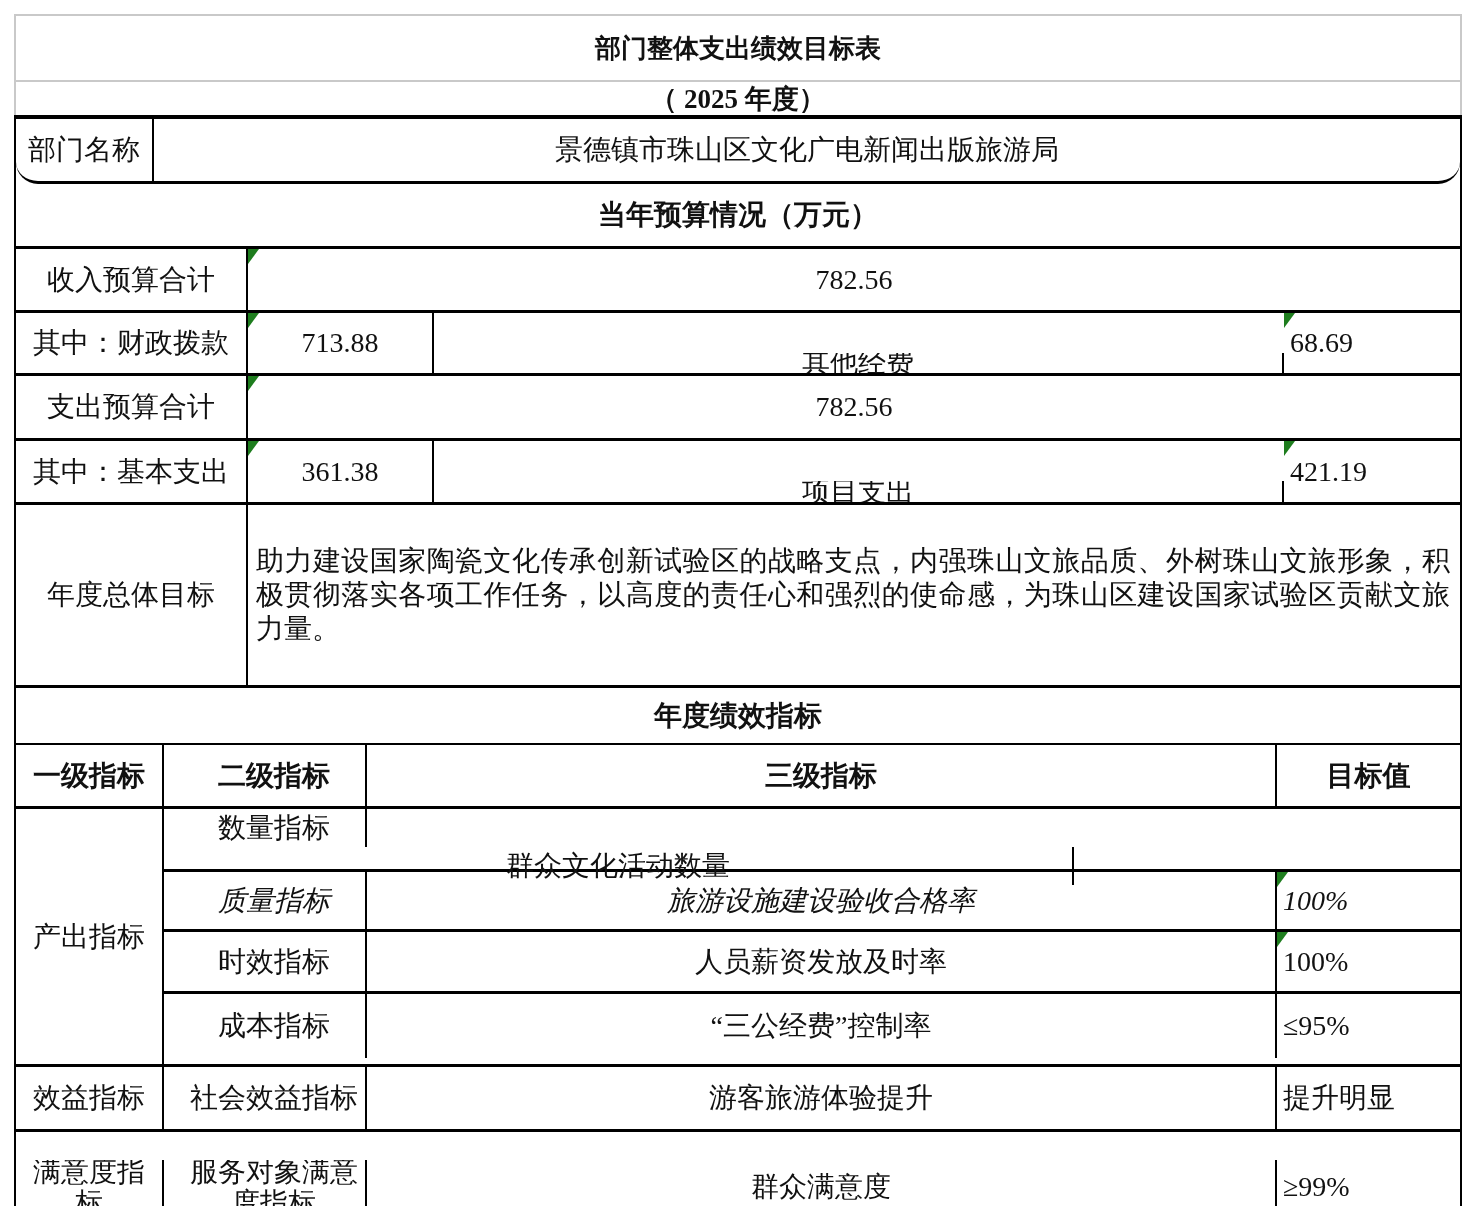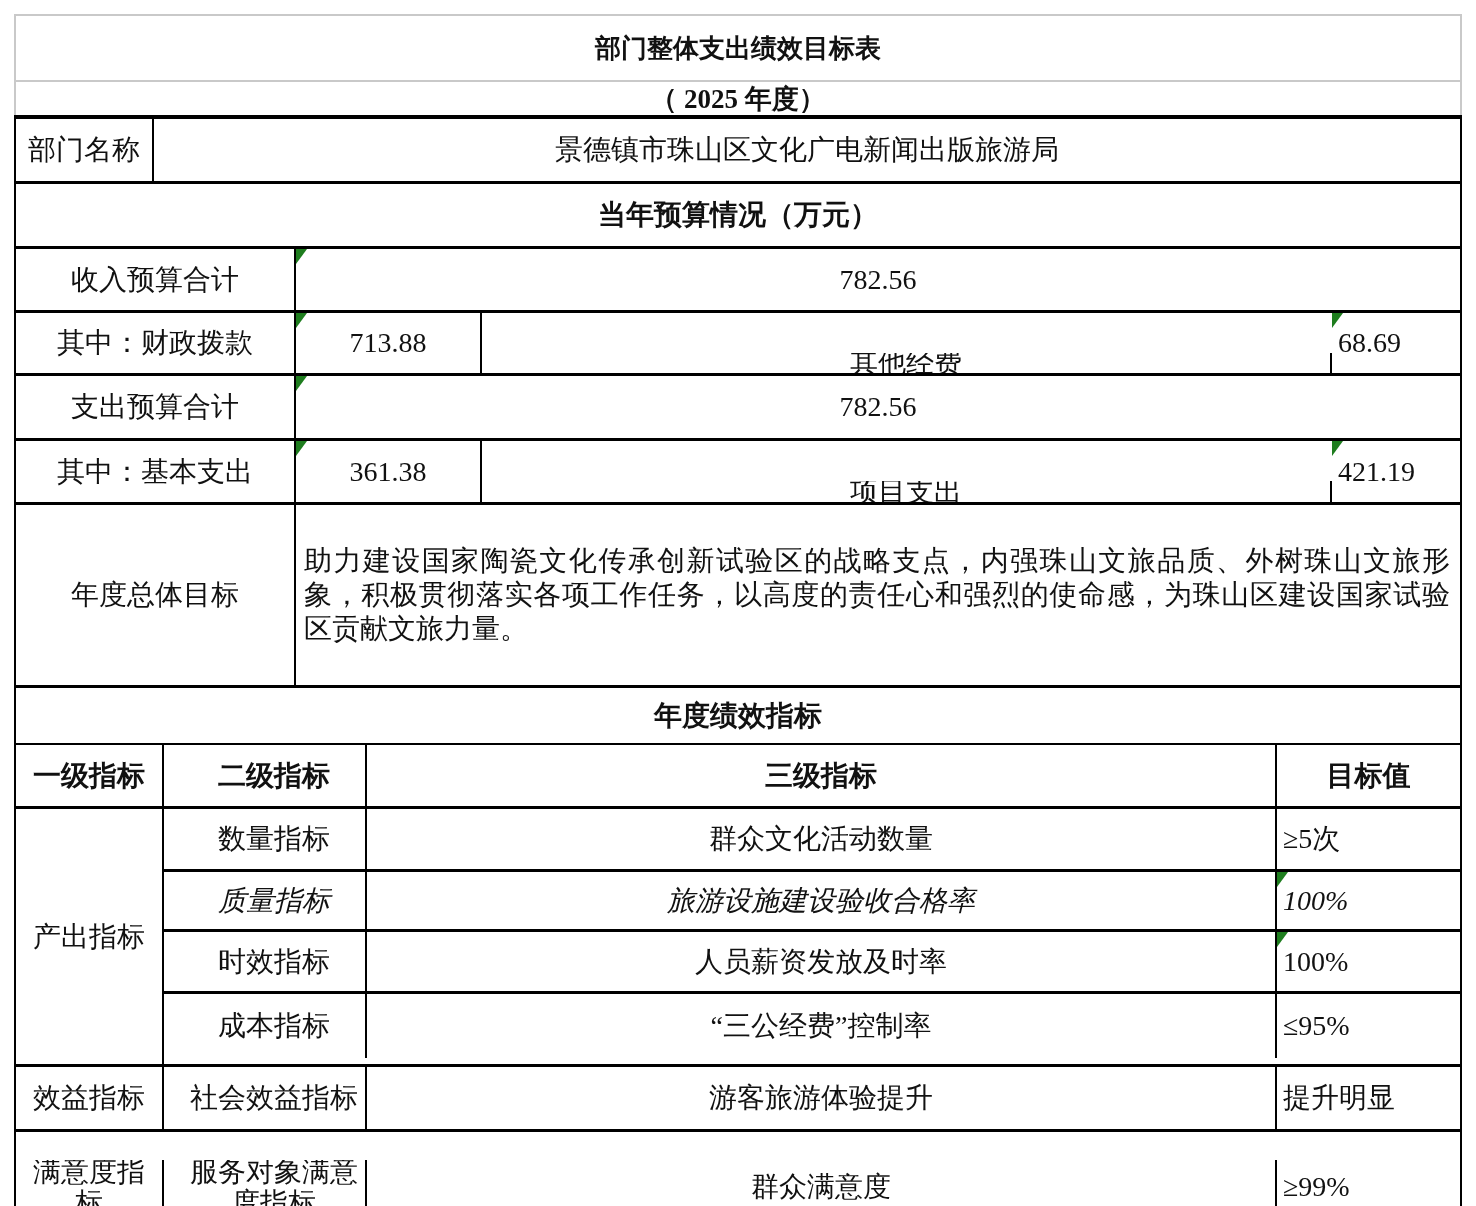--- a/index.html
+++ b/index.html
@@ -26,46 +26,46 @@
   .trow.last { border-bottom:none; }
   .cell { display:flex; align-items:center; justify-content:center;
           position:relative; text-align:center; overflow:hidden; flex-shrink:0; }
   .cell.rb { border-right:2px solid #000; }
   .cell.grow { flex:1 1 auto; }
   .cell.left { justify-content:flex-start; text-align:left; padding-left:6px; }
   .bold { font-weight:bold; }
 
   
   .w-dept   { width:138px; }
-  .w-blabel { width:280px; }
+  .w-blabel { width:232px; }
   .w-bval   { width:186px; }
   .w-bmid   { width:850px;margin-top:40px; }
   .w-i1     { width:148px; }
   .w-i2     { width:203px;padding-left:19px; }
   .w-i3     { width:910px; }
 
   
-  .h-dept    { height:65px; }
+  .h-dept    { height:65px;border-radius:22px; }
   .h-sect    { height:65px; }
   .h-income  { height:64px; }
   .h-fiscal  { height:63px; }
   .h-expense { height:65px; }
   .h-basic   { height:64px; }
   .h-goal    { height:183px; }
   .h-sect2   { height:57px; border-bottom-width:2px; }
   .h-ihead   { height:64px; }
   .h-group   { height:258px; }
   .h-benefit { height:65px; }
   .h-satisf  { height:54px;margin-top:28px; }
 
   
   .stack { flex:1 1 auto; display:flex; flex-direction:column; }
   .subrow { display:flex; border-bottom:3px solid #000; flex:0 0 auto; }
   .subrow:last-child { border-bottom:none; }
-  .sh0 { height:63px; } .sh1 { height:60px;font-style:italic; } .sh2 { height:62px; } .sh3 { height:64px; }
+  .sh0 { height:63px;flex-direction:column; } .sh1 { height:60px;font-style:italic; } .sh2 { height:62px; } .sh3 { height:64px; }
 
   .goaltext { justify-content:flex-start; text-align:justify;
               padding:0 10px 0 8px; line-height:34px; }
   .wrap2 { white-space:pre-line; line-height:31px; }
 
   
   .tri { position:absolute; top:0; left:0; width:0; height:0;
          border-top:15px solid #1e7d1e; border-right:11px solid transparent; }
 </style>
 </head>

